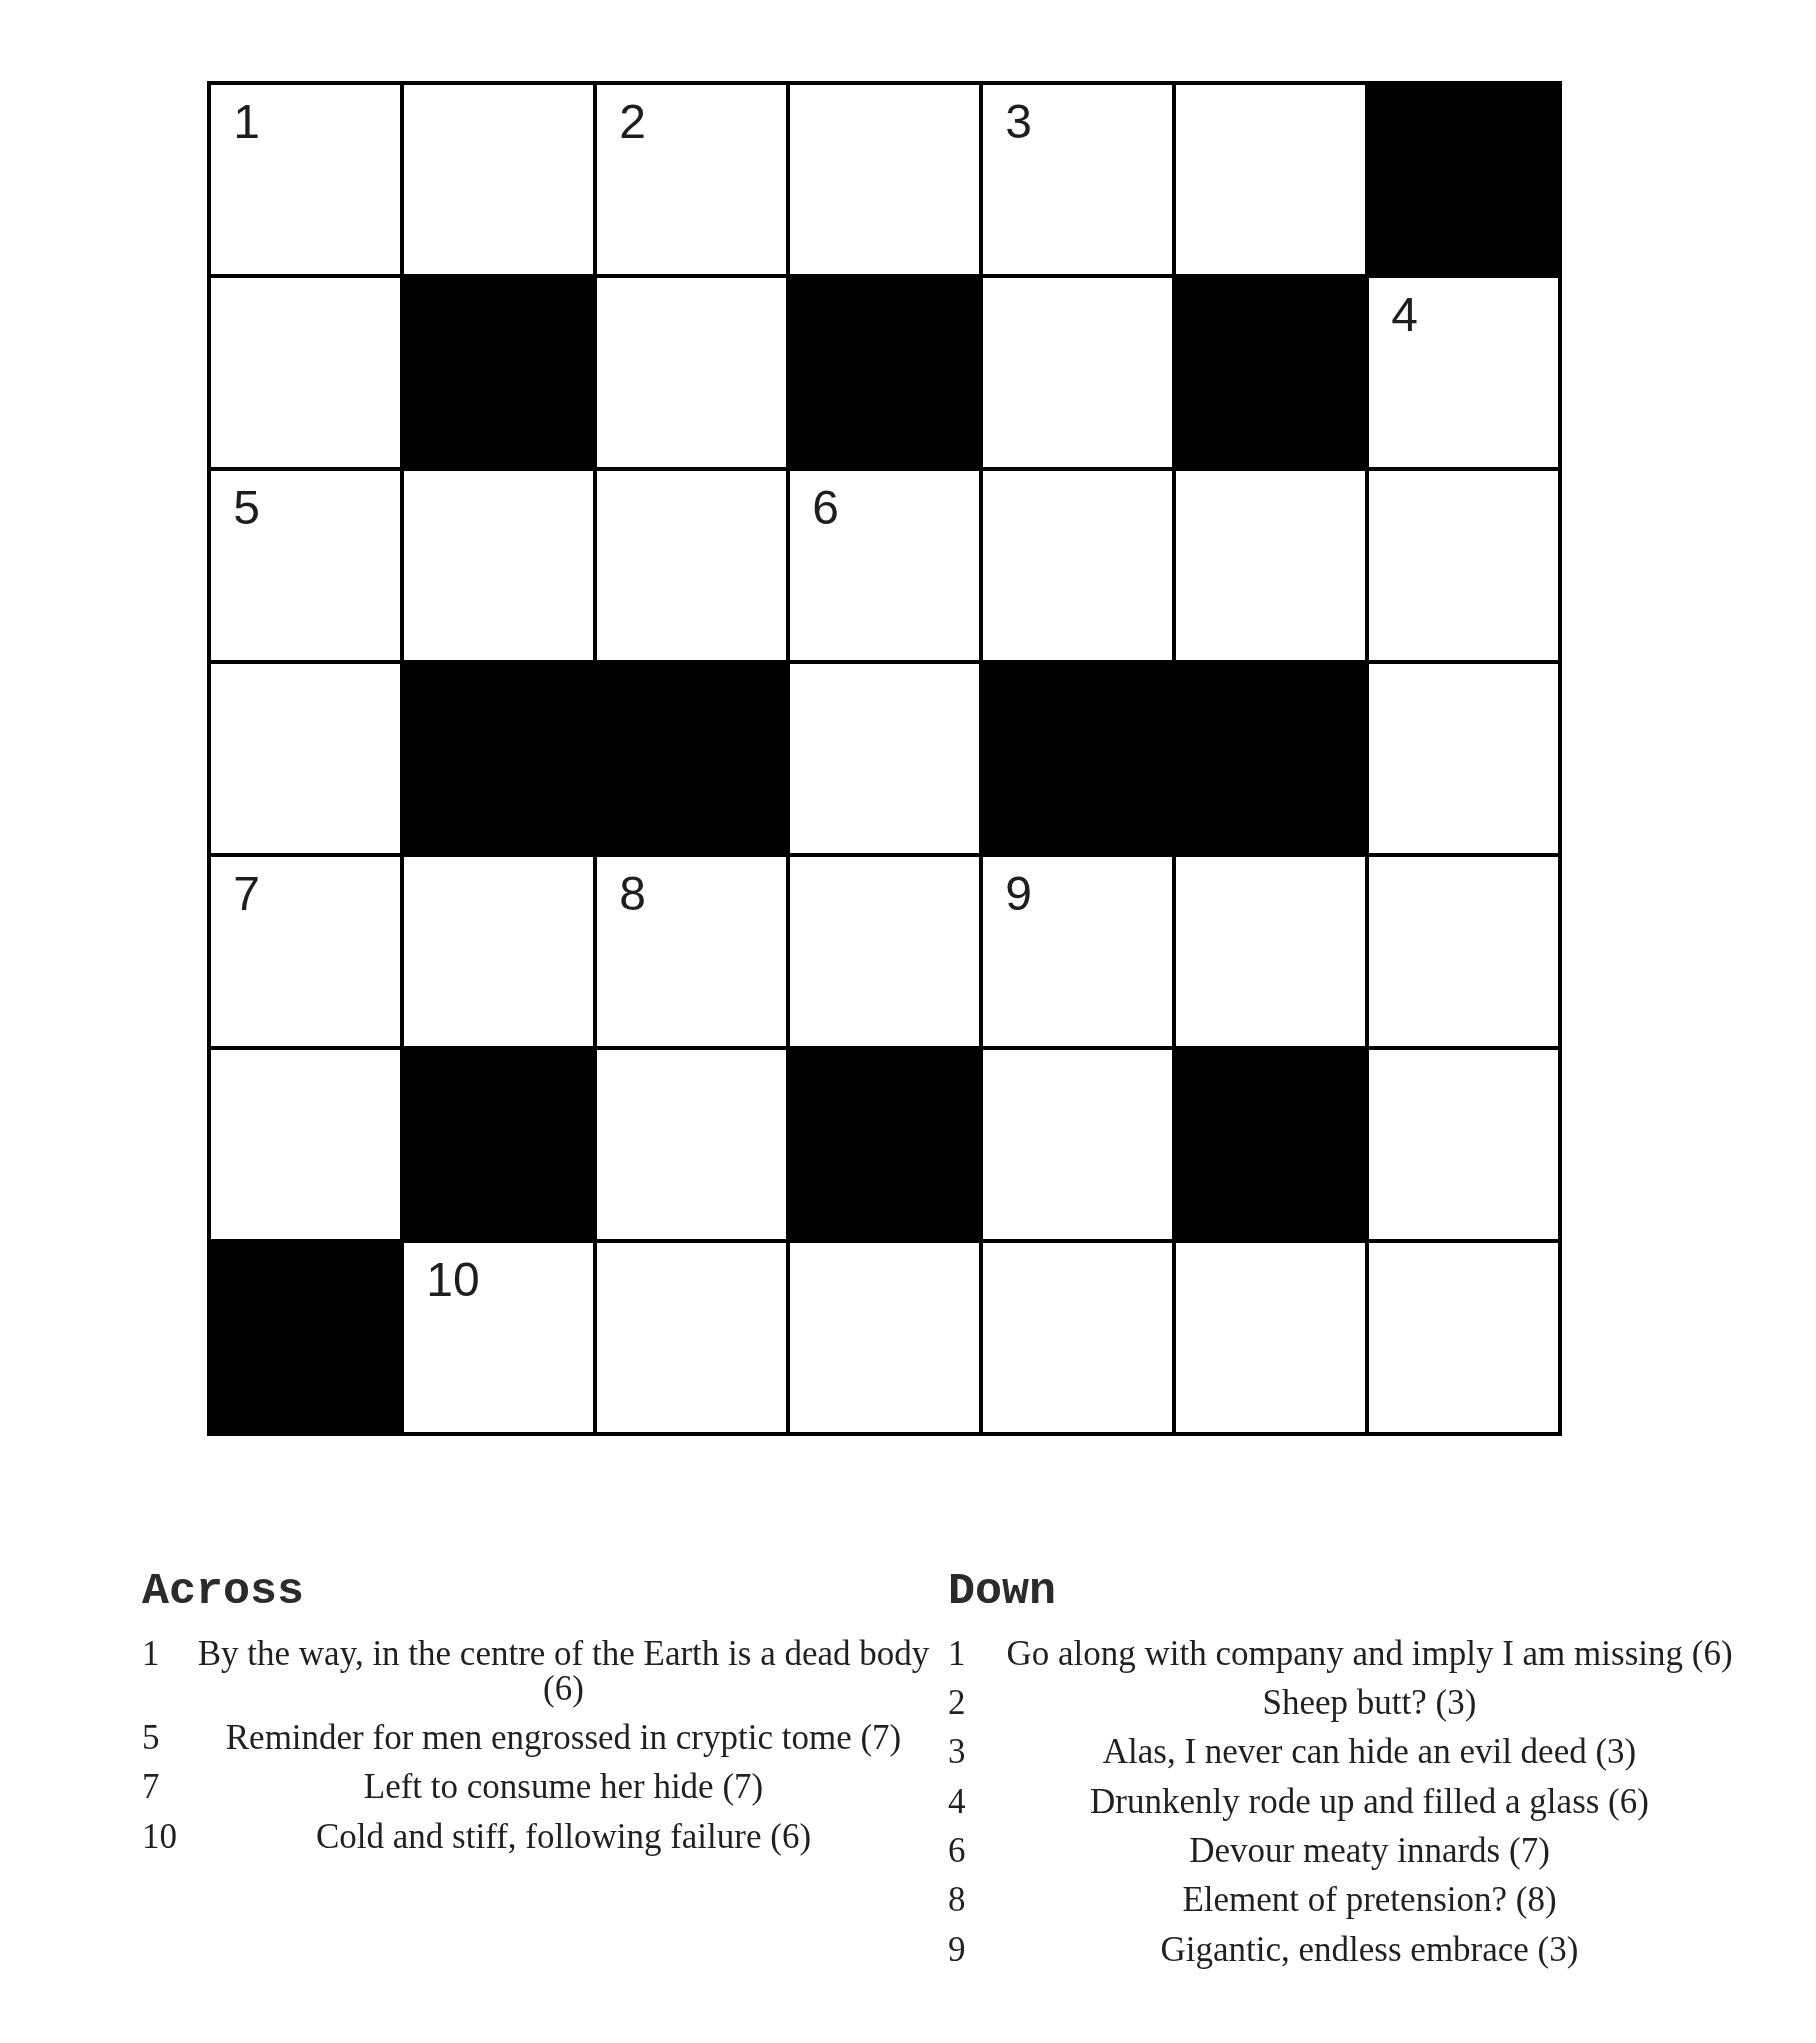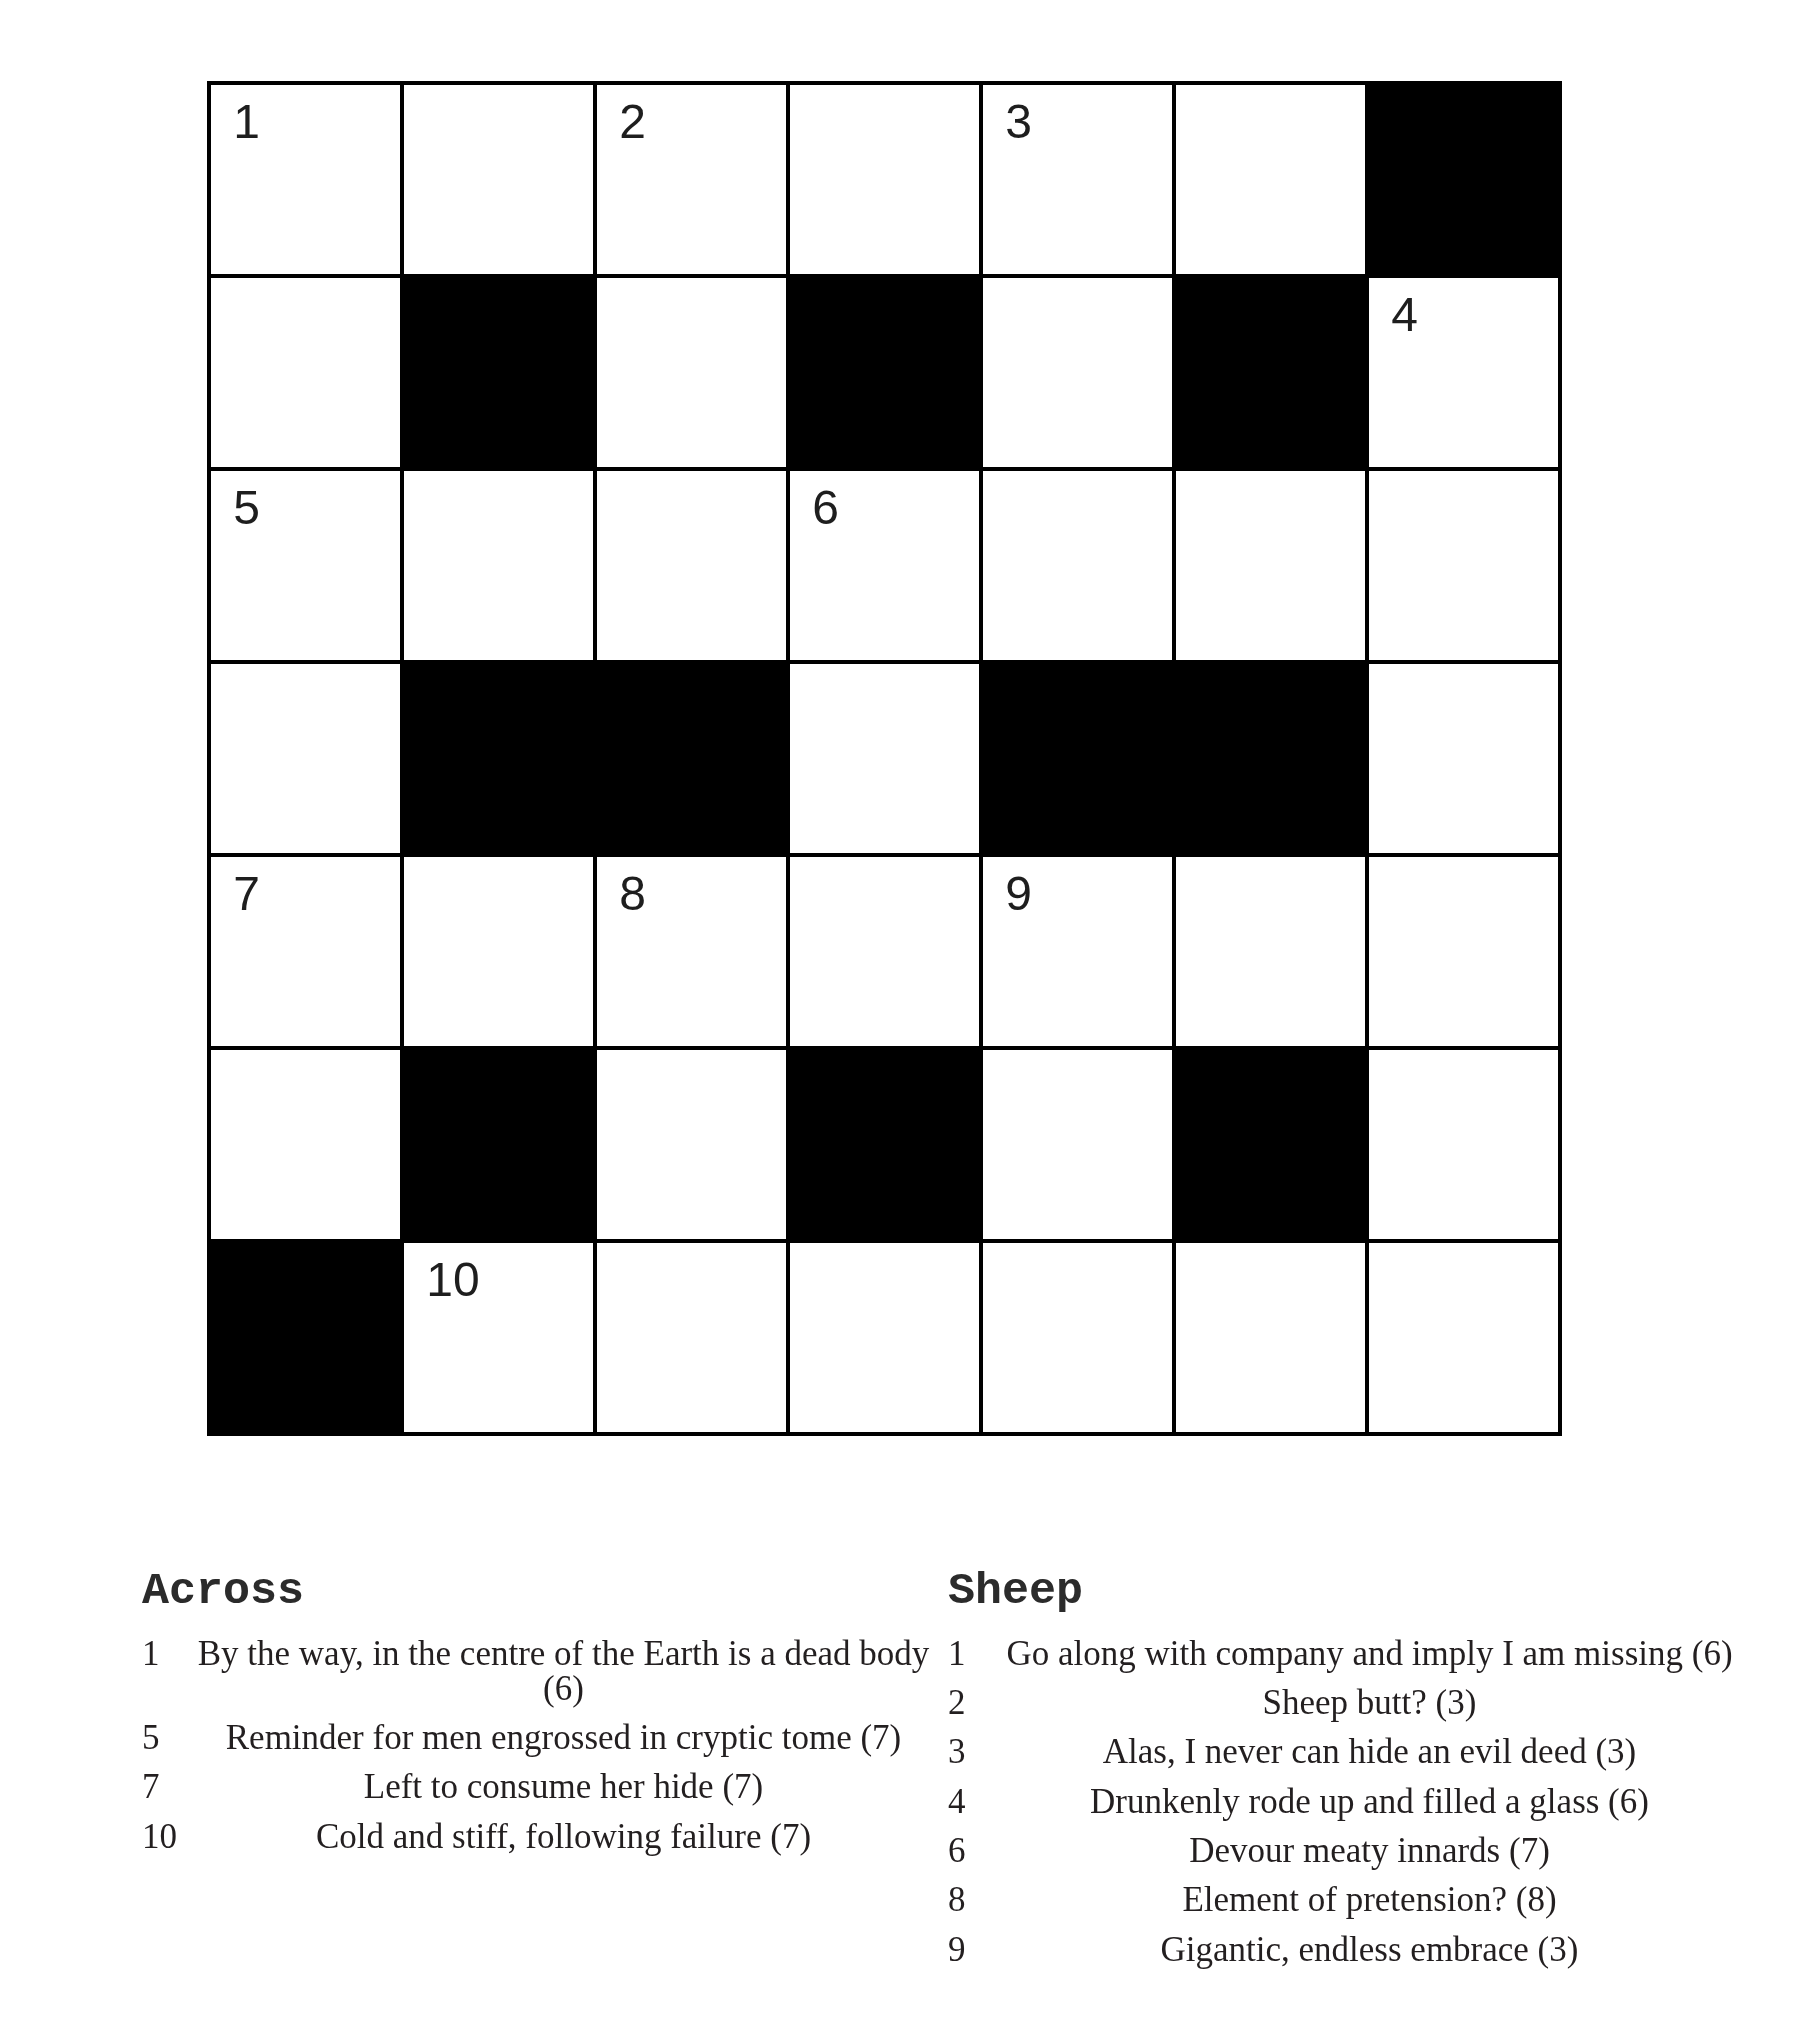--- a/index.html
+++ b/index.html
@@ -172,27 +172,27 @@
       <li class="clue">
         <span class="n">5</span>
         <span class="t">Reminder for men engrossed in cryptic tome (7)</span>
       </li>
       <li class="clue">
         <span class="n">7</span>
         <span class="t">Left to consume her hide (7)</span>
       </li>
       <li class="clue">
         <span class="n">10</span>
-        <span class="t">Cold and stiff, following failure (7)</span>
+        <span class="t">Cold and stiff, following failure (6)</span>
       </li>
     </ul>
 </section>
 
 <section class="clues down">
-  <h2>Sheep</h2>
+  <h2>Down</h2>
   <ul class="clue-list" id="down-list">
       <li class="clue">
         <span class="n">1</span>
         <span class="t">Go along with company and imply I am missing (6)</span>
       </li>
       <li class="clue">
         <span class="n">2</span>
         <span class="t">Sheep butt? (3)</span>
       </li>
       <li class="clue">

